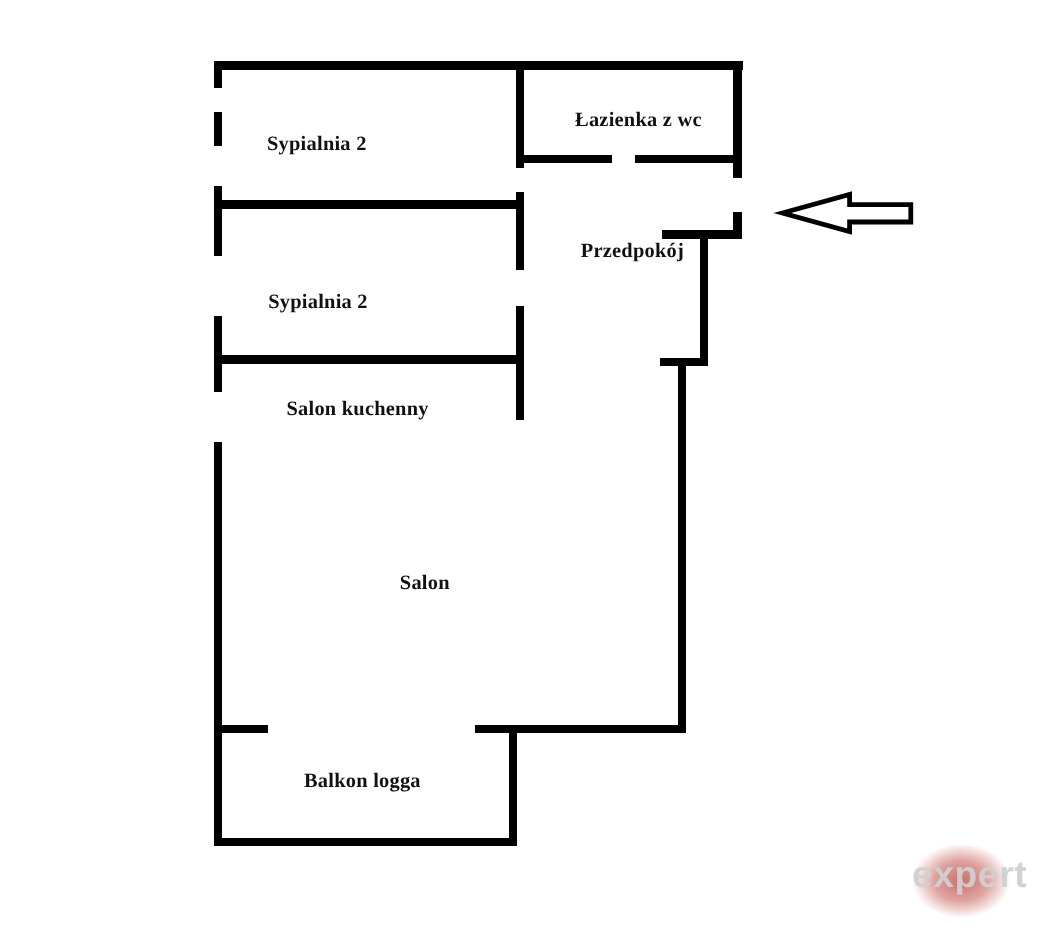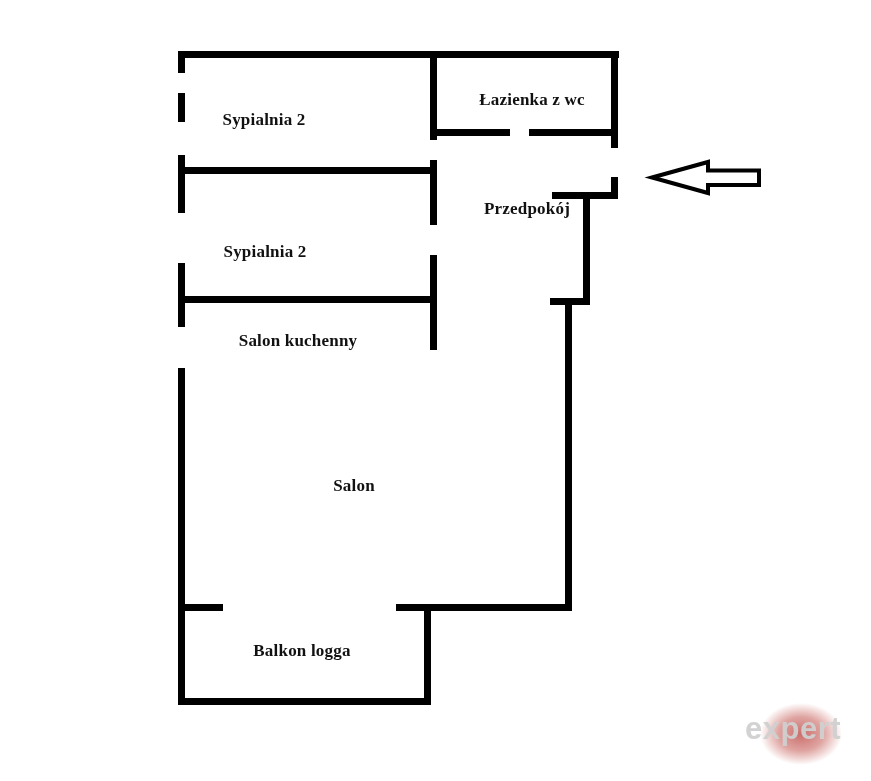--- a/index.html
+++ b/index.html
@@ -60,20 +60,21 @@
     background: radial-gradient(closest-side,
       rgba(186, 62, 58, 0.75) 0%,
       rgba(196, 90, 84, 0.55) 55%,
       rgba(210, 120, 110, 0.0) 100%);
   }
   .watermark-text {
     position: absolute;
     left: 0;
     right: 0;
     top: 13px;
+    text-align: center;
     font-family: "Liberation Sans", sans-serif;
     font-weight: bold;
     font-size: 31px;
     line-height: 1;
     color: rgba(208, 208, 208, 0.95);
     letter-spacing: 0.5px;
   }
 </style>
 </head>
 <body>

